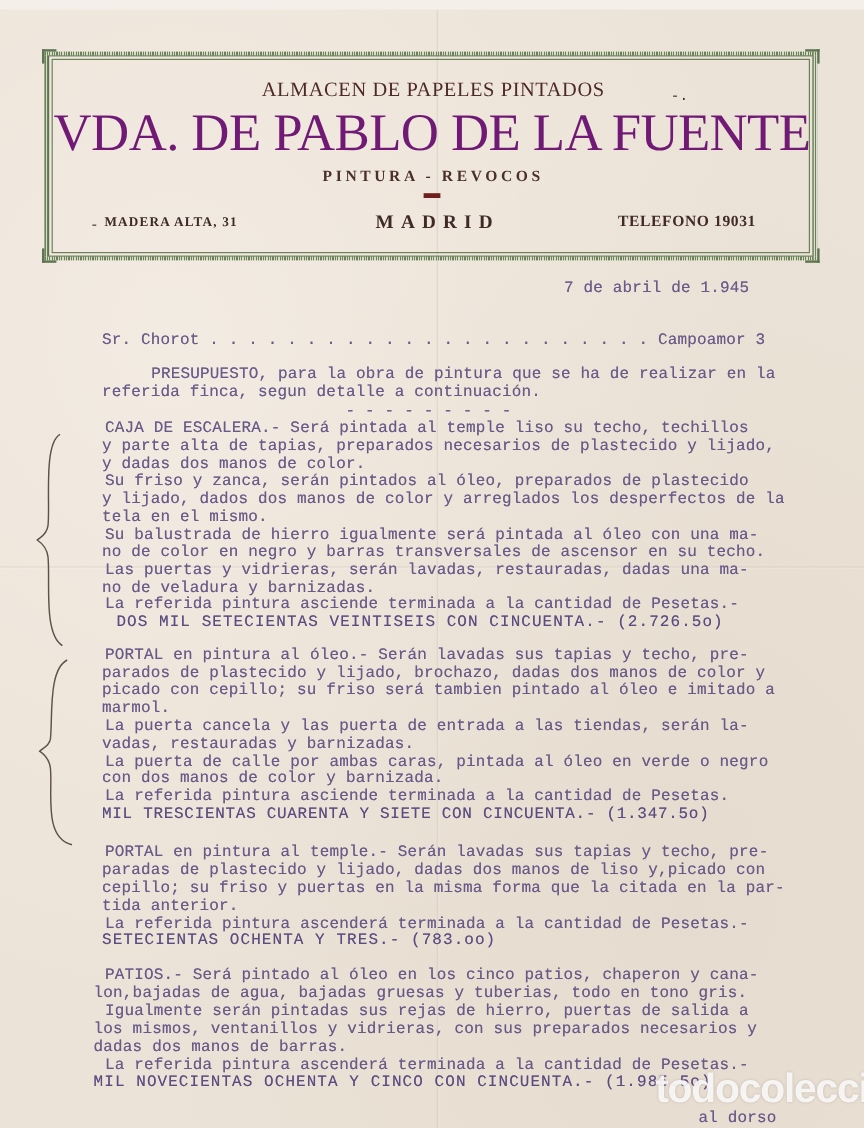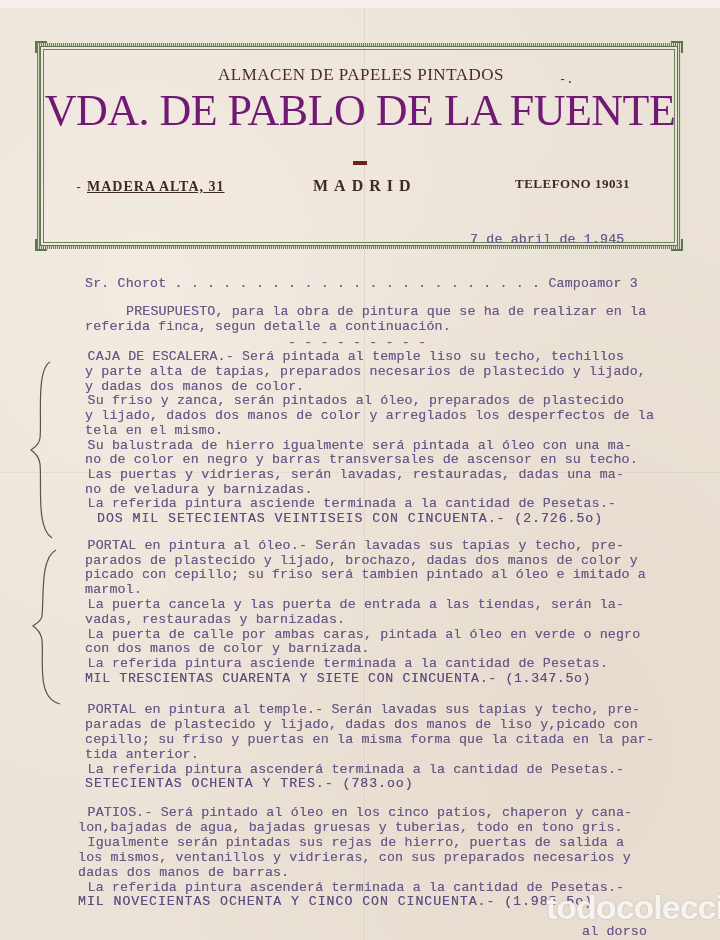--- a/index.html
+++ b/index.html
@@ -17,21 +17,21 @@
       #ece3d8;
   }
   .top-edge { position:absolute; left:0; top:0; width:720px; height:8px; background:#f4efe9; }
   .fold-v { position:absolute; left:364px; top:8px; width:2px; height:932px;
     background: linear-gradient(to right, rgba(180,165,145,0.35), rgba(255,255,255,0.35)); }
   .fold-h { position:absolute; left:0; top:472px; width:720px; height:2px;
     background: linear-gradient(to bottom, rgba(180,165,145,0.25), rgba(255,255,255,0.25)); }
 
   
   .frame {
-    position: absolute; left: 40px; top: 46px; width: 638px; height: 200px;
+    position: absolute; left: 40px; top: 46px; width: 638px; height: 168px;
     border: 1px solid #5e7452;
   }
   .frame::before {
     content: ""; position: absolute; left: -4px; top: -4px; right: -4px; bottom: -4px;
     border: 3px solid transparent;
     border-image: repeating-linear-gradient(90deg, #6b8259 0 1px, #d9dcc6 1px 2px) 3;
   }
   .frame::after {
     content: ""; position: absolute; left: 2px; top: 2px; right: 2px; bottom: 2px;
     border: 1px solid #6b8259;
@@ -40,21 +40,21 @@
   .corner.tl { left:-6px; top:-6px; border-right:none; border-bottom:none; }
   .corner.tr { right:-6px; top:-6px; border-left:none; border-bottom:none; }
   .corner.bl { left:-6px; bottom:-6px; border-right:none; border-top:none; }
   .corner.br { right:-6px; bottom:-6px; border-left:none; border-top:none; }
 
   .lh { position:absolute; font-family: "Liberation Serif", "DejaVu Serif", serif; color:#4e2a26; white-space:nowrap; }
   .lh-sub { left: 130px; top: 18px; width: 380px; text-align:center; font-size: 17px; letter-spacing: 0.5px; }
   .lh-title { left: 0; top: 42px; width: 638px; text-align:center; font-size: 44px; letter-spacing: -0.5px; line-height: 1; color:#701a75; }
   .lh-trade { left: 160px; top: 92px; width: 320px; text-align:center; font-size: 13px; letter-spacing: 3px; font-weight: bold; color:#4a302c; }
   .lh-bar { position:absolute; left: 312px; top: 114px; width: 14px; height: 4px; background:#6d2020; }
-  .lh-addr { left: 46px; top: 132px; font-size: 14px; font-weight: bold; letter-spacing: 1px; color:#3f2a28;text-decoration:underline; }
+  .lh-addr { left: 46px; top: 132px; font-size: 11px; font-weight: bold; letter-spacing: 1px; color:#3f2a28; }
   .lh-city { left: 272px; top: 130px; font-size: 16px; font-weight: bold; letter-spacing: 6px; color:#3f2a28; }
   .lh-phone { left: 474px; top: 129px; font-size: 13px; font-weight: bold; letter-spacing: 0.5px; color:#3f2a28; }
   .lh-dash { position:absolute; color:#3f2a28; font-size:12px; }
 
   
   .tw {
     position: absolute; color: #6a5a88; font-size: 13.3px; line-height: 14.5px;
     white-space: pre; letter-spacing: 0.15px;
     text-shadow: 0 0 0.4px rgba(90,70,130,0.6);
   }
@@ -79,20 +79,21 @@
 
 <div class="frame">
   <span class="corner tl"></span>
   <span class="corner tr"></span>
   <span class="corner bl"></span>
   <span class="corner br"></span>
 
   <div class="lh lh-sub">ALMACEN DE PAPELES PINTADOS</div>
   <span class="lh-dash" style="left:518px;top:26px;">-.</span>
   <div class="lh lh-title">VDA. DE PABLO DE LA FUENTE</div>
+  <div class="lh lh-trade">PINTURA - REVOCOS</div>
   <div class="lh-bar"></div>
   <span class="lh-dash" style="left:34px;top:134px;">-</span>
   <div class="lh lh-addr">MADERA ALTA, 31</div>
   <div class="lh lh-city">MADRID</div>
   <div class="lh lh-phone">TELEFONO 19031</div>
 </div>
 
 <div class="tw" style="left:470px; top:233px;">7 de abril de 1.945</div>
 
 <div class="tw" style="left:85px; top:277px;">Sr. Chorot . . . . . . . . . . . . . . . . . . . . . . . Campoamor 3</div>

